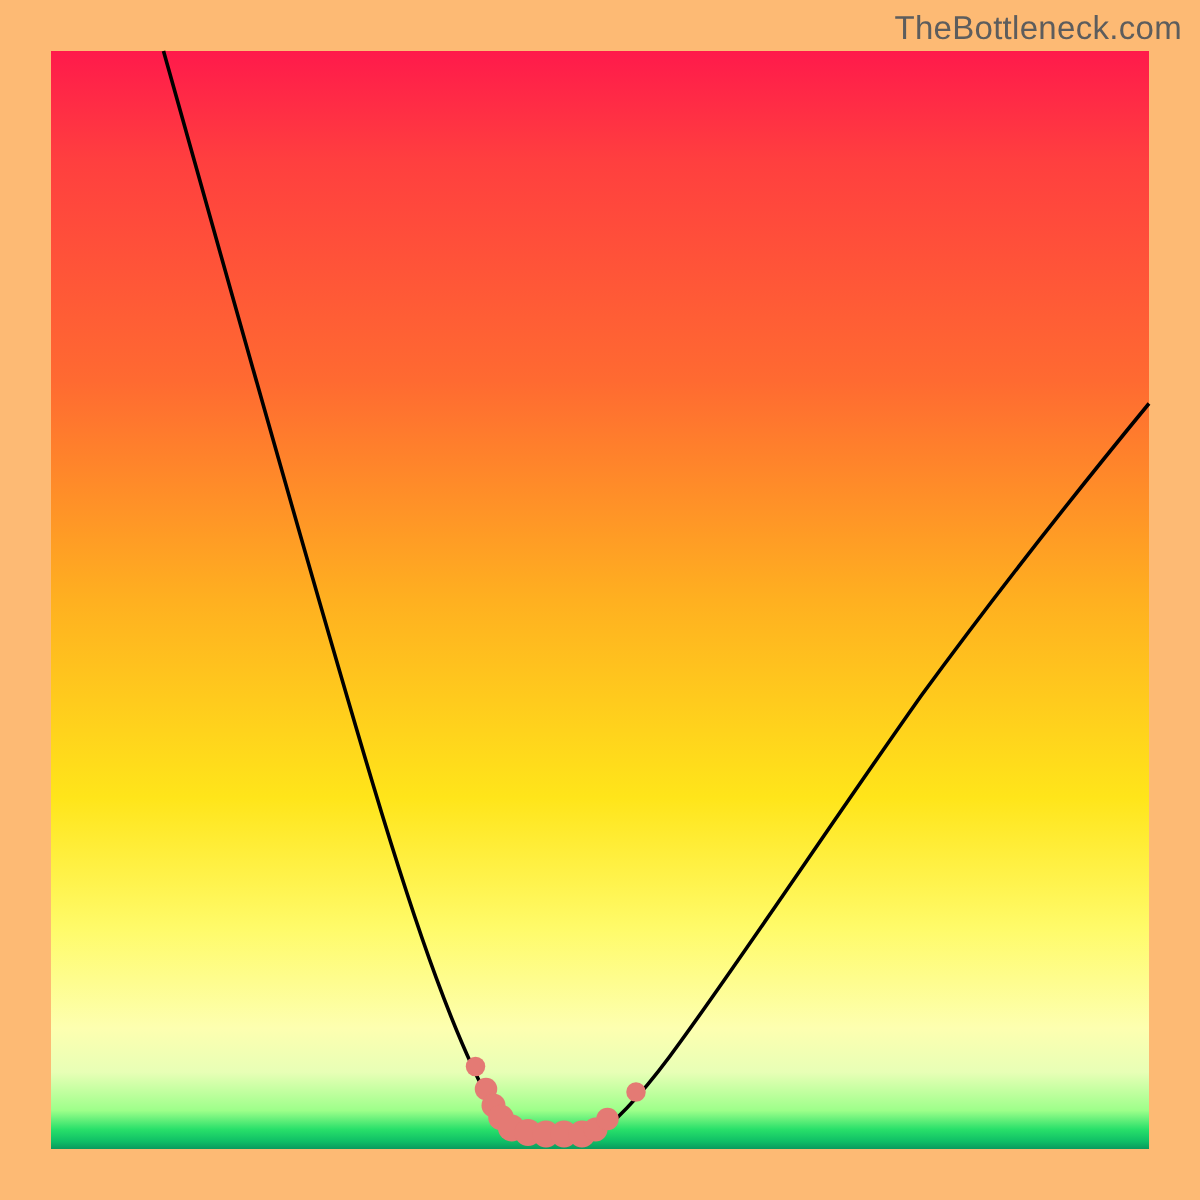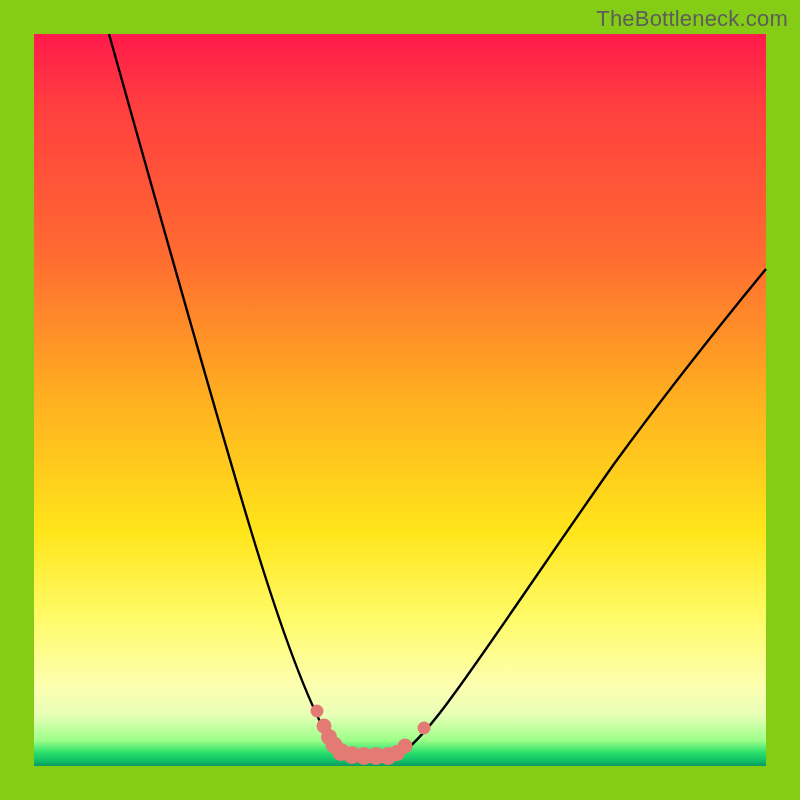--- a/index.html
+++ b/index.html
@@ -10,21 +10,21 @@
     background: #000;
     overflow: hidden;
     font-family: Arial, Helvetica, sans-serif;
   }
   .frame {
     position: absolute;
     top: 0;
     left: 0;
     width: 800px;
     height: 800px;
-    background: #84cc16;
+    background: #fdba74;
   }
   .plot-area {
     position: absolute;
     left: 34px;
     top: 34px;
     width: 732px;
     height: 732px;
     
     background: linear-gradient(
       to bottom,

